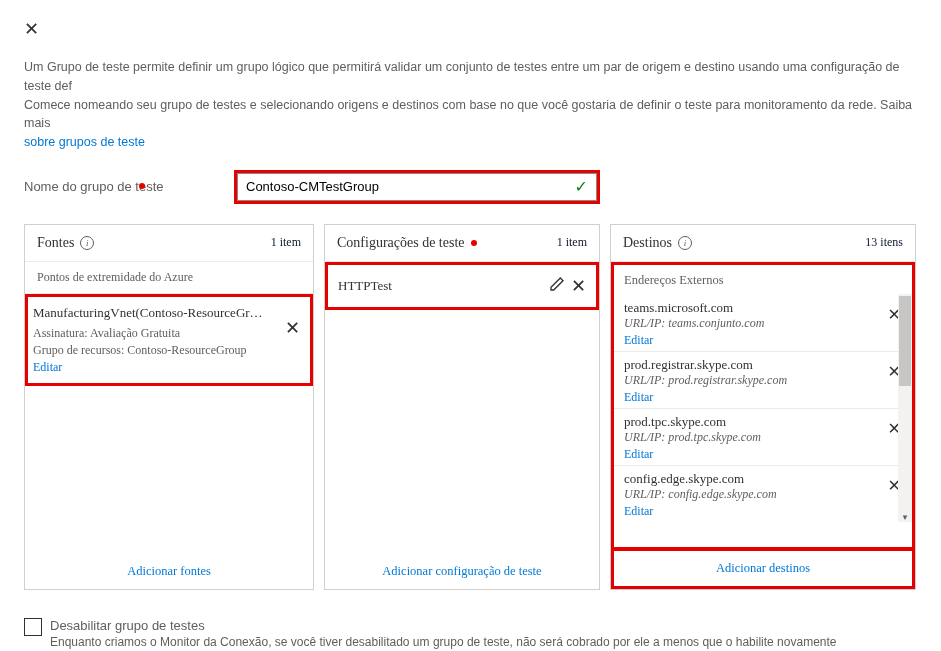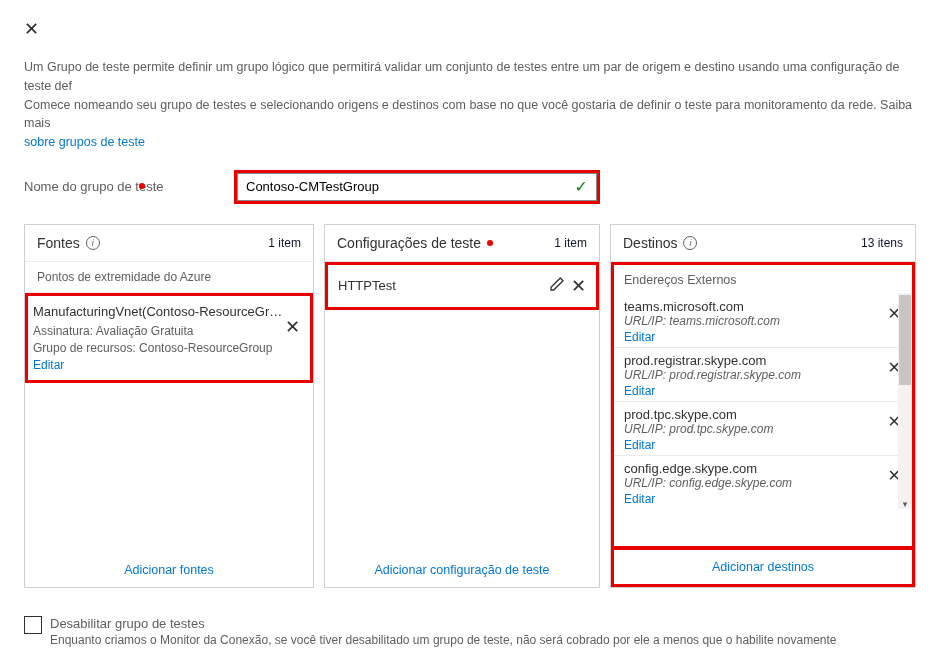--- a/index.html
+++ b/index.html
@@ -8,21 +8,21 @@
 .title { font-size: 20px; font-weight: 600; color: #323130; }
 .close-x { font-size: 18px; cursor: pointer; color: #323130; line-height: 1; }
 .desc { font-size: 12.5px; color: #605e5c; line-height: 1.5; margin-bottom: 18px; }
 .link { color: #0078d4; text-decoration: none; cursor: pointer; font-size: 12.5px; }
 .name-row { display: flex; align-items: center; margin-bottom: 20px; gap: 40px; }
 .name-label { font-size: 13px; color: #605e5c; min-width: 170px; position: relative; }
 .name-field-wrap { border: 3px solid #e60000; padding: 0; position: relative; }
 .name-field { display: flex; align-items: center; border: 1px solid #8a8886; height: 28px; width: 360px; padding: 0 8px; }
 .name-input { border: none; outline: none; flex: 1; font-size: 13px; }
 .check-green { color: #107c10; font-size: 16px; }
-.panels { display: flex; gap: 10px; }
+.panels { display: flex; gap: 10px; font-family: Liberation Serif, serif; }
 .panel { border: 1px solid #d2d0ce; display: flex; flex-direction: column; background: #fff; }
 .panel.sources { width: 290px; }
 .panel.testcfg { width: 276px; }
 .panel.dest    { width: 306px; }
 .panel-header { display: flex; align-items: center; justify-content: space-between; padding: 10px 12px; border-bottom: 1px solid #edebe9; }
 .panel-header-left { display: flex; align-items: center; gap: 6px; }
 .panel-title { font-size: 14px; color: #323130; }
 .info-icon { width: 14px; height: 14px; border: 1px solid #605e5c; border-radius: 50%; display: inline-flex; align-items: center; justify-content: center; font-size: 9px; color: #605e5c; font-style: italic; }
 .count { font-size: 12px; color: #0f172a; }
 .panel-body { flex: 1; min-height: 260px; position: relative; }
@@ -142,21 +142,21 @@
         <span class="info-icon">i</span>
       </div>
       <span class="count">13 itens</span>
     </div>
     <div class="panel-body red-box">
       <div class="dest-header-group">Endereços Externos</div>
       <div class="dest-body-wrap" style="position:relative;">
         <div class="dest-list" style="padding-right:3px;">
           <div class="dest-item">
             <div class="dest-name">teams.microsoft.com</div>
-            <div class="dest-url">URL/IP: teams.microsoft.com</div>
+            <div class="dest-url">URL/IP: teams.conjunto.com</div>
             <a class="edit-link">Editar</a>
             <span class="dest-x">✕</span>
           </div>
           <div class="dest-item">
             <div class="dest-name">prod.registrar.skype.com</div>
             <div class="dest-url">URL/IP: prod.registrar.skype.com</div>
             <a class="edit-link">Editar</a>
             <span class="dest-x">✕</span>
           </div>
           <div class="dest-item">

